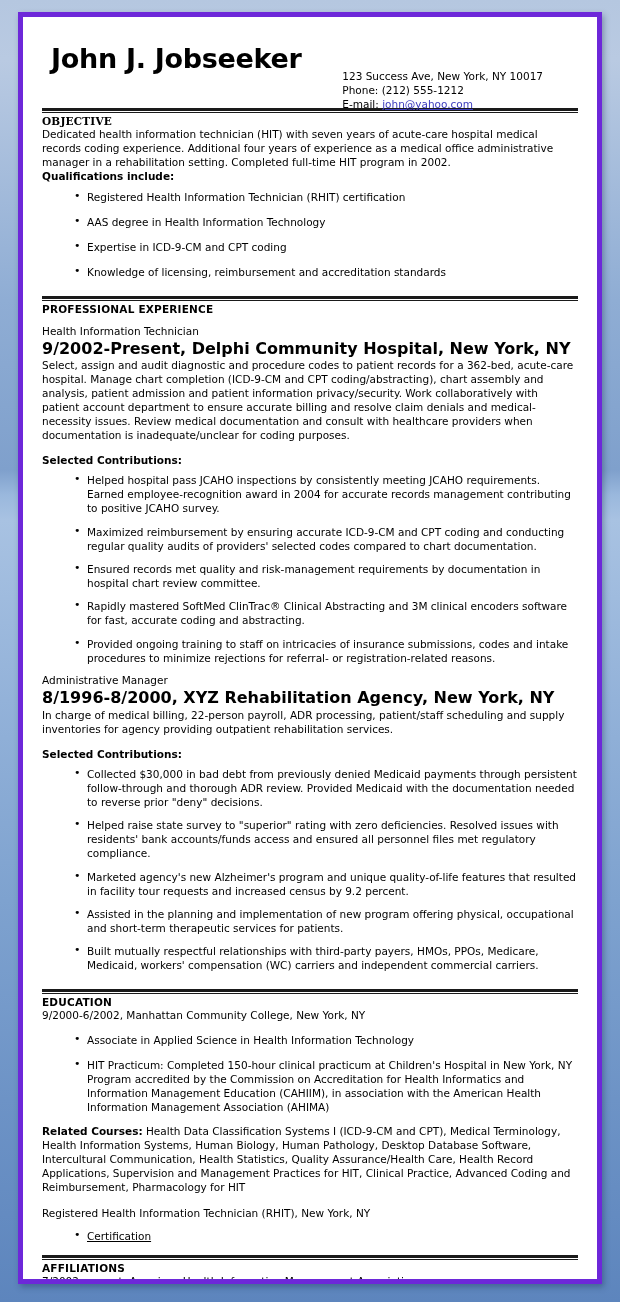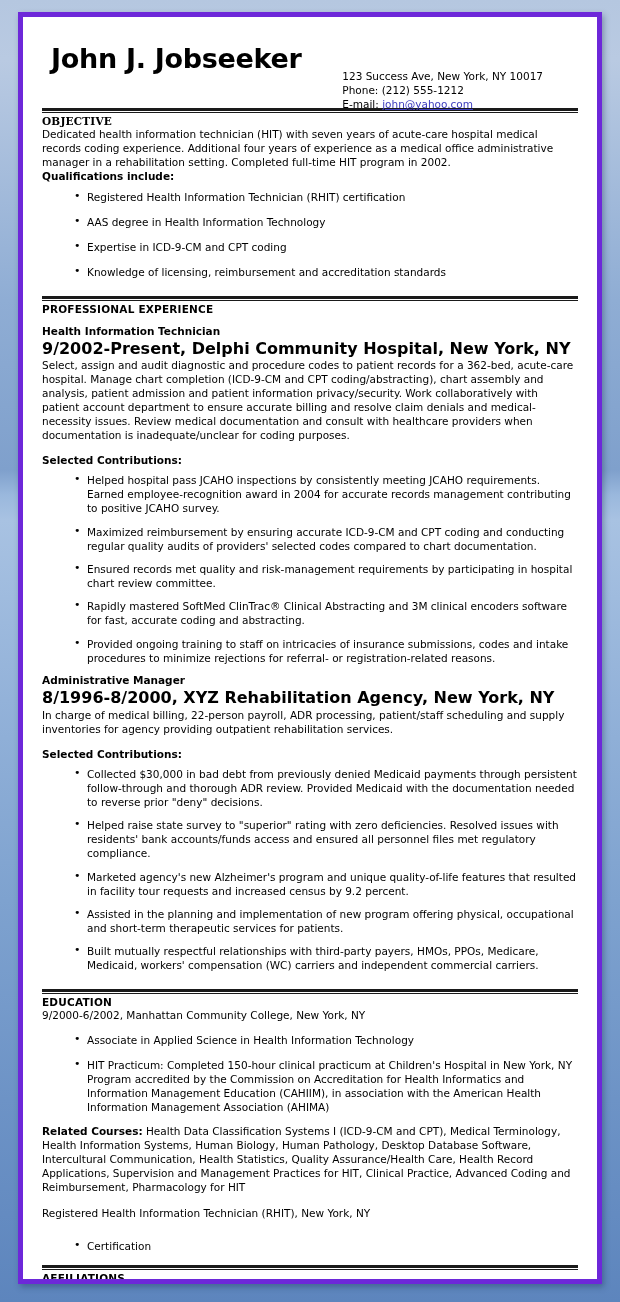--- a/index.html
+++ b/index.html
@@ -97,21 +97,21 @@
   p.body, .body {
     font-size: 10.5px;
     line-height: 1.33;
     color: #000;
     margin: 0;
     text-align: left;
   }
   .bold { font-weight: bold; }
   .job-title {
     font-size: 10.5px;
-    font-weight: bold;
+    font-weight: normal;
     margin: 9px 0 0 0;
     line-height: 1.35;
   }
   .job-meta {
     font-size: 16px;
     font-weight: bold;
     margin: 0;
     line-height: 1.35;
   }
   .sub-head {
@@ -143,22 +143,23 @@
     font-size: 11px;
   }
 
   ul.bul.qual { margin-top: 8px; }
   ul.bul.qual > li { margin-bottom: 11px; }
 
   ul.bul.edu { margin-top: 10px; }
   ul.bul.edu > li { margin-bottom: 11px; }
 
   ul.bul.cert {
-    margin-top: 18px;
+    margin-top: 8px;
     padding-left: 32px;
+    text-decoration: underline;
   }
   ul.bul.cert > li { margin-bottom: 10px; }
 </style>
 </head>
 <body>
 
 <div class="sheet">
   <div class="inner">
 
     <div class="header">
@@ -184,21 +185,21 @@
     <div class="rule tight" style="margin-top:16px"></div>
     <div class="sec-head sans">PROFESSIONAL EXPERIENCE</div>
 
     <div class="job-title">Health Information Technician</div>
     <div class="job-meta">9/2002-Present, Delphi Community Hospital, New York, NY</div>
     <p class="body">Select, assign and audit diagnostic and procedure codes to patient records for a 362-bed, acute-care hospital. Manage chart completion (ICD-9-CM and CPT coding/abstracting), chart assembly and analysis, patient admission and patient information privacy/security. Work collaboratively with patient account department to ensure accurate billing and resolve claim denials and medical-necessity issues. Review medical documentation and consult with healthcare providers when documentation is inadequate/unclear for coding purposes.</p>
     <div class="sub-head">Selected Contributions:</div>
     <ul class="bul">
       <li>Helped hospital pass JCAHO inspections by consistently meeting JCAHO requirements. Earned employee-recognition award in 2004 for accurate records management contributing to positive JCAHO survey.</li>
       <li>Maximized reimbursement by ensuring accurate ICD-9-CM and CPT coding and conducting regular quality audits of providers' selected codes compared to chart documentation.</li>
-      <li>Ensured records met quality and risk-management requirements by participating in hospital chart review committee.</li>
+      <li>Ensured records met quality and risk-management requirements by documentation in hospital chart review committee.</li>
       <li>Rapidly mastered SoftMed ClinTrac® Clinical Abstracting and 3M clinical encoders software for fast, accurate coding and abstracting.</li>
       <li>Provided ongoing training to staff on intricacies of insurance submissions, codes and intake procedures to minimize rejections for referral- or registration-related reasons.</li>
     </ul>
 
     <div class="job-title" style="margin-top:8px">Administrative Manager</div>
     <div class="job-meta">8/1996-8/2000, XYZ Rehabilitation Agency, New York, NY</div>
     <p class="body">In charge of medical billing, 22-person payroll, ADR processing, patient/staff scheduling and supply inventories for agency providing outpatient rehabilitation services.</p>
     <div class="sub-head">Selected Contributions:</div>
     <ul class="bul">
       <li>Collected $30,000 in bad debt from previously denied Medicaid payments through persistent follow-through and thorough ADR review. Provided Medicaid with the documentation needed to reverse prior "deny" decisions.</li>

